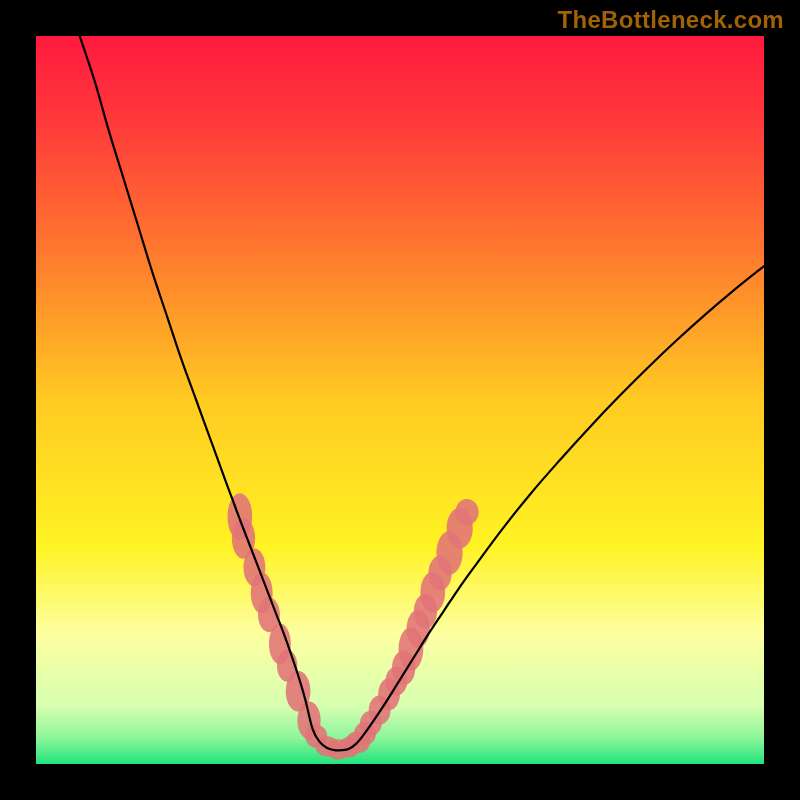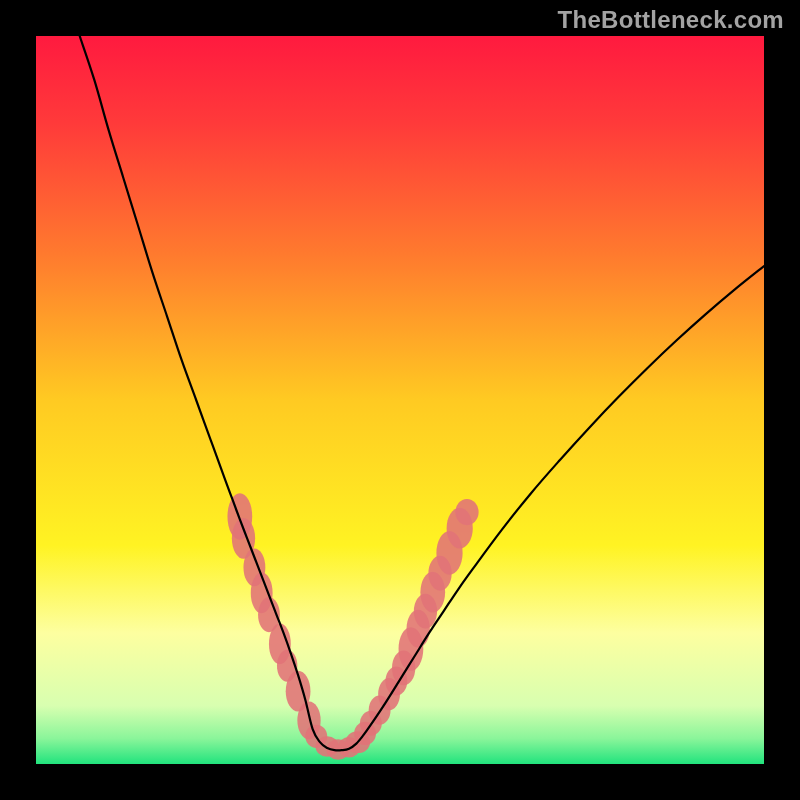--- a/index.html
+++ b/index.html
@@ -24,21 +24,21 @@
     height: 728px;
     overflow: hidden;
   }
   .watermark {
     position: absolute;
     top: 6px;
     right: 16px;
     font-family: Arial, Helvetica, sans-serif;
     font-size: 24px;
     font-weight: 600;
-    color: #a3a3a3;
+    color: #a16207;
     letter-spacing: 0.3px;
     user-select: none;
   }
   svg { display: block; }
 </style>
 </head>
 <body>
 
 <div class="stage">
   <div class="plot-area">

